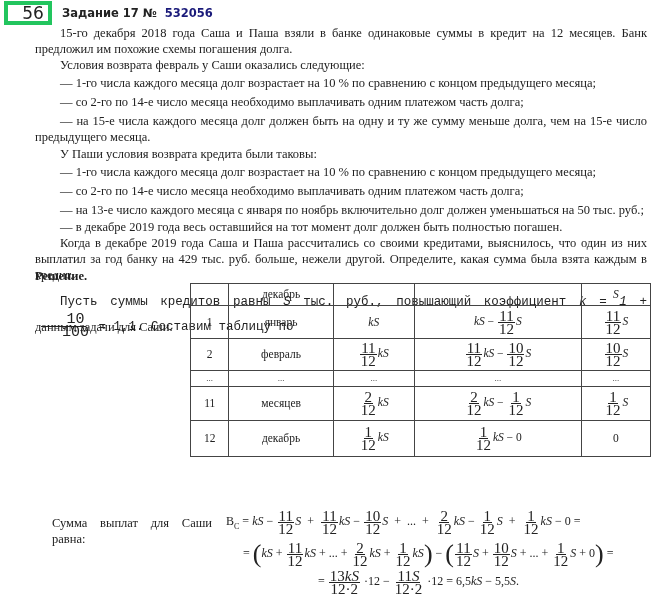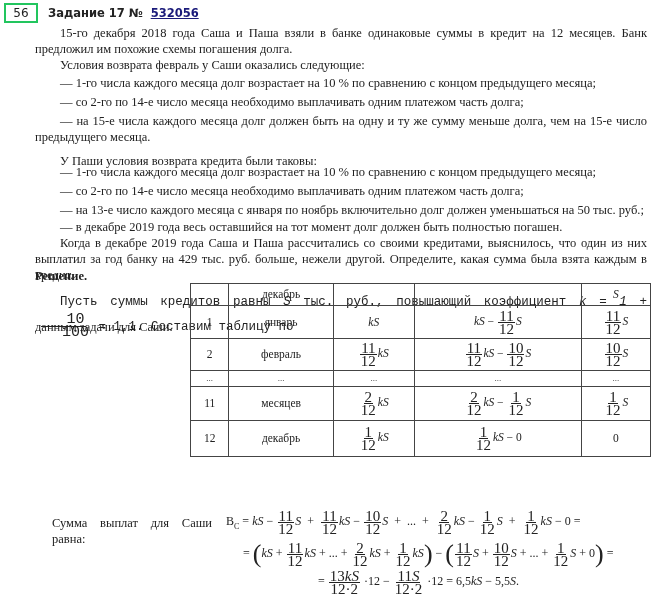--- a/index.html
+++ b/index.html
@@ -1,22 +1,22 @@
 <!DOCTYPE html>
 <html><head>
 <meta charset="utf-8">
 <style>
   html, body { margin:0; padding:0; background:#ffffff; }
   body { width:662px; height:601px; position:relative; overflow:hidden;
          font-family:"Liberation Serif", serif; color:#222; font-size:12.5px; }
   .hdr { position:absolute; left:4px; top:3px; height:20px; display:flex; align-items:center; }
-  .num-box { width:30px; height:16px; border:2px solid #22c55e; font-family:"DejaVu Sans", sans-serif;
-             font-size:12px; display:flex; align-items:center; justify-content:center; margin-right:10px; }
+  .num-box { width:30px; height:16px; border:4px solid #22c55e; font-family:"DejaVu Sans", sans-serif;
+             font-size:17px; display:flex; align-items:center; justify-content:center; margin-right:10px;padding-left:10px; }
   .task-title { font-family:"DejaVu Sans", sans-serif; font-weight:bold; font-size:11.5px; }
-  .task-link { color:#1a1a7a; text-decoration:underline; margin-left:4px; }
+  .task-link { color:#1a1a7a; margin-left:4px; }
   .p { position:absolute; left:35px; width:612px; line-height:16px; text-align:justify; }
   .ind { text-indent:25px; }
   .frac { display:inline-flex; flex-direction:column; align-items:center; vertical-align:middle;
           font-size:15px; line-height:12px; margin:0 1px; }
   .frac .n { border-bottom:1px solid #222; padding:0 1px; }
   .frac .d { padding:0 1px; }
   i { font-style:italic; }
   table.t { position:absolute; left:190px; top:283px; width:461px; border-collapse:collapse;
             font-size:11.5px; }
   table.t td, table.t th { border:1px solid #444; text-align:center; vertical-align:middle;
@@ -33,21 +33,21 @@
     <span>Задание 17 №</span>
     <a class="task-link">532056</a>
   </span>
 </div>
 
 <div class="p ind" style="top:25px;font-family:Liberation Serif, serif;">15-го декабря 2018 года Саша и Паша взяли в банке одинаковые суммы в кредит на 12 месяцев. Банк предложил им похожие схемы погашения долга.</div>
 <div class="p ind" style="top:57px;">Условия возврата февраль у Саши оказались следующие:</div>
 <div class="p ind" style="top:75px;">— 1-го числа каждого месяца долг возрастает на 10 % по сравнению с концом предыдущего месяца;</div>
 <div class="p ind" style="top:94px;">— со 2-го по 14-е число месяца необходимо выплачивать одним платежом часть долга;</div>
 <div class="p ind" style="top:113px;">— на 15-е числа каждого месяца долг должен быть на одну и ту же сумму меньше долга, чем на 15-е число предыдущего месяца.</div>
-<div class="p ind" style="top:146px;margin-top:7px;">У Паши условия возврата кредита были таковы:</div>
+<div class="p ind" style="top:146px;">У Паши условия возврата кредита были таковы:</div>
 <div class="p ind" style="top:164px;">— 1-го числа каждого месяца долг возрастает на 10 % по сравнению с концом предыдущего месяца;</div>
 <div class="p ind" style="top:183px;">— со 2-го по 14-е число месяца необходимо выплачивать одним платежом часть долга;</div>
 <div class="p ind" style="top:202px;">— на 13-е число каждого месяца с января по ноябрь включительно долг должен уменьшаться на 50 тыс. руб.;</div>
 <div class="p ind" style="top:219px;">— в декабре 2019 года весь оставшийся на тот момент долг должен быть полностью погашен.</div>
 <div class="p ind" style="top:235px;">Когда в декабре 2019 года Саша и Паша рассчитались со своими кредитами, выяснилось, что один из них выплатил за год банку на 429 тыс. руб. больше, нежели другой. Определите, какая сумма была взята каждым в кредит.</div>
 
 <div class="p" style="top:268px; font-weight:bold;">Решение.</div>
 
 <div class="p ind" style="top:290px; line-height:24px;font-family:Liberation Mono, monospace;">
   <span>Пусть суммы кредитов равны</span>

